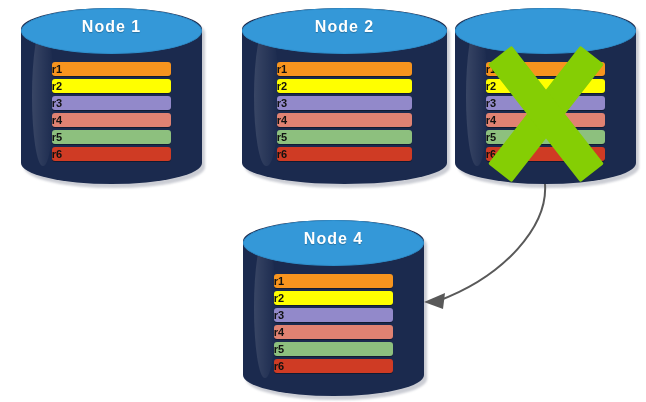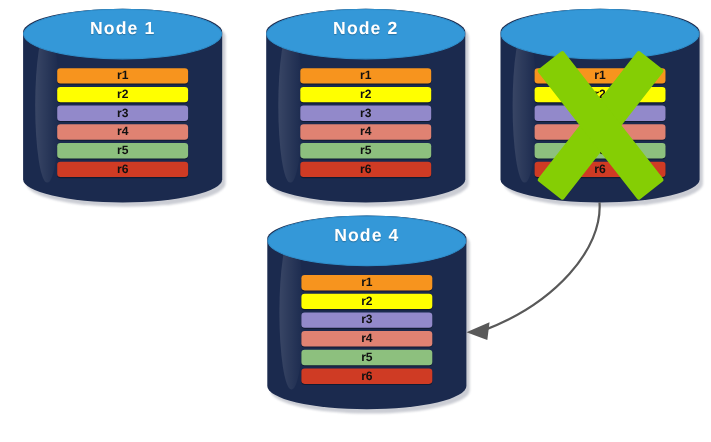--- a/index.html
+++ b/index.html
@@ -66,29 +66,29 @@
     flex-direction:column;
     gap:3px;
   }
   .row{
     height:14px;
     border-radius:3px;
     color:#111111;
     font-size:11px;
     font-weight:bold;
     line-height:14px;
-    text-align:center;
+    text-align:left;
     box-shadow:0 1px 0 rgba(0,0,0,0.35);
   }
 
   
   #node-1{left:21px;top:8px;width:181px;height:176px;}
-  #node-2{left:242px;top:8px;width:181px;height:176px;}
+  #node-2{left:242px;top:8px;width:181px;height:176px;padding-left:24px;}
   #node-3{left:455px;top:8px;width:181px;height:176px;}
-  #node-4{left:243px;top:196px;width:181px;height:176px;}
+  #node-4{left:243px;top:220px;width:181px;height:176px;}
 
   
   #cross-node3{
     position:absolute;
     left:487px;top:44px;
     width:118px;height:140px;
     pointer-events:none;
   }
   .cross-bar{
     position:absolute;

